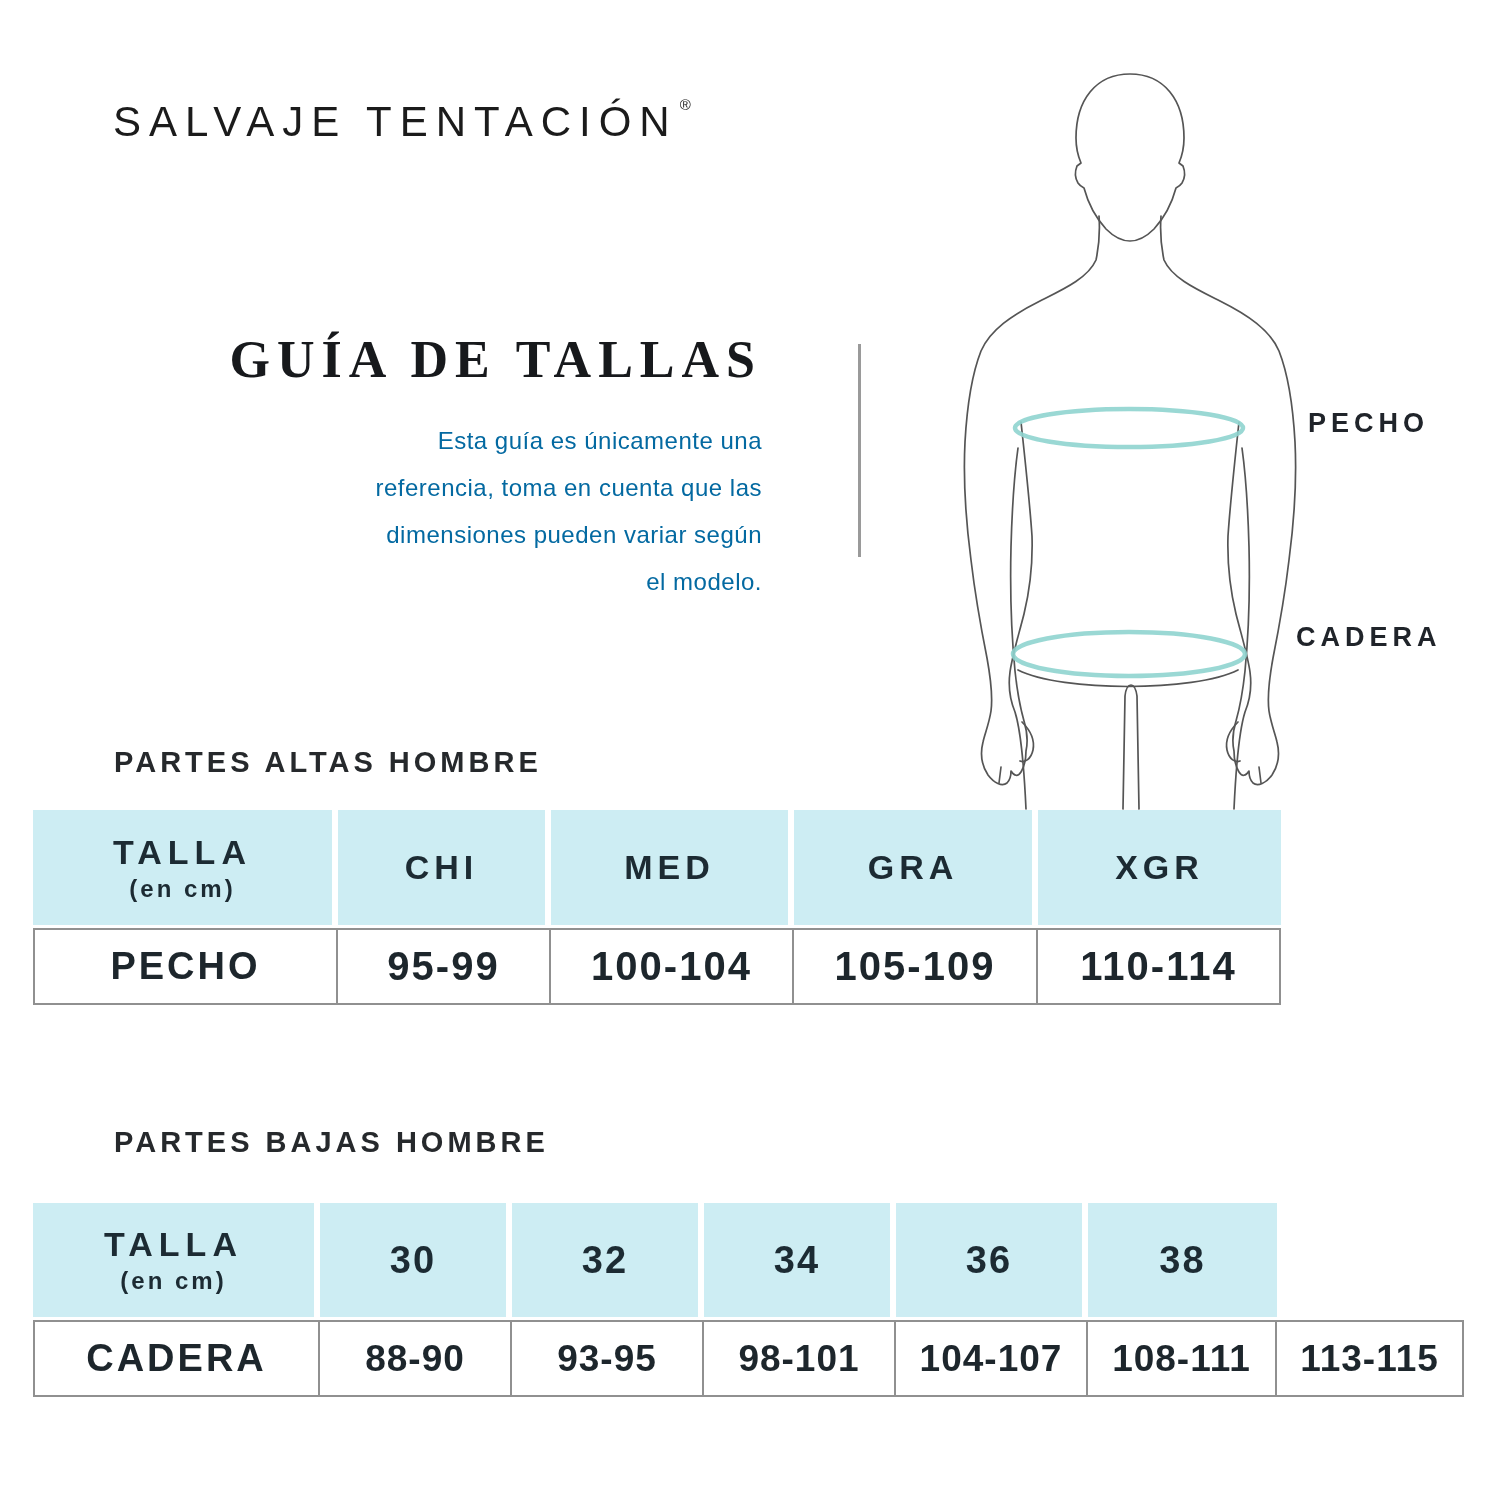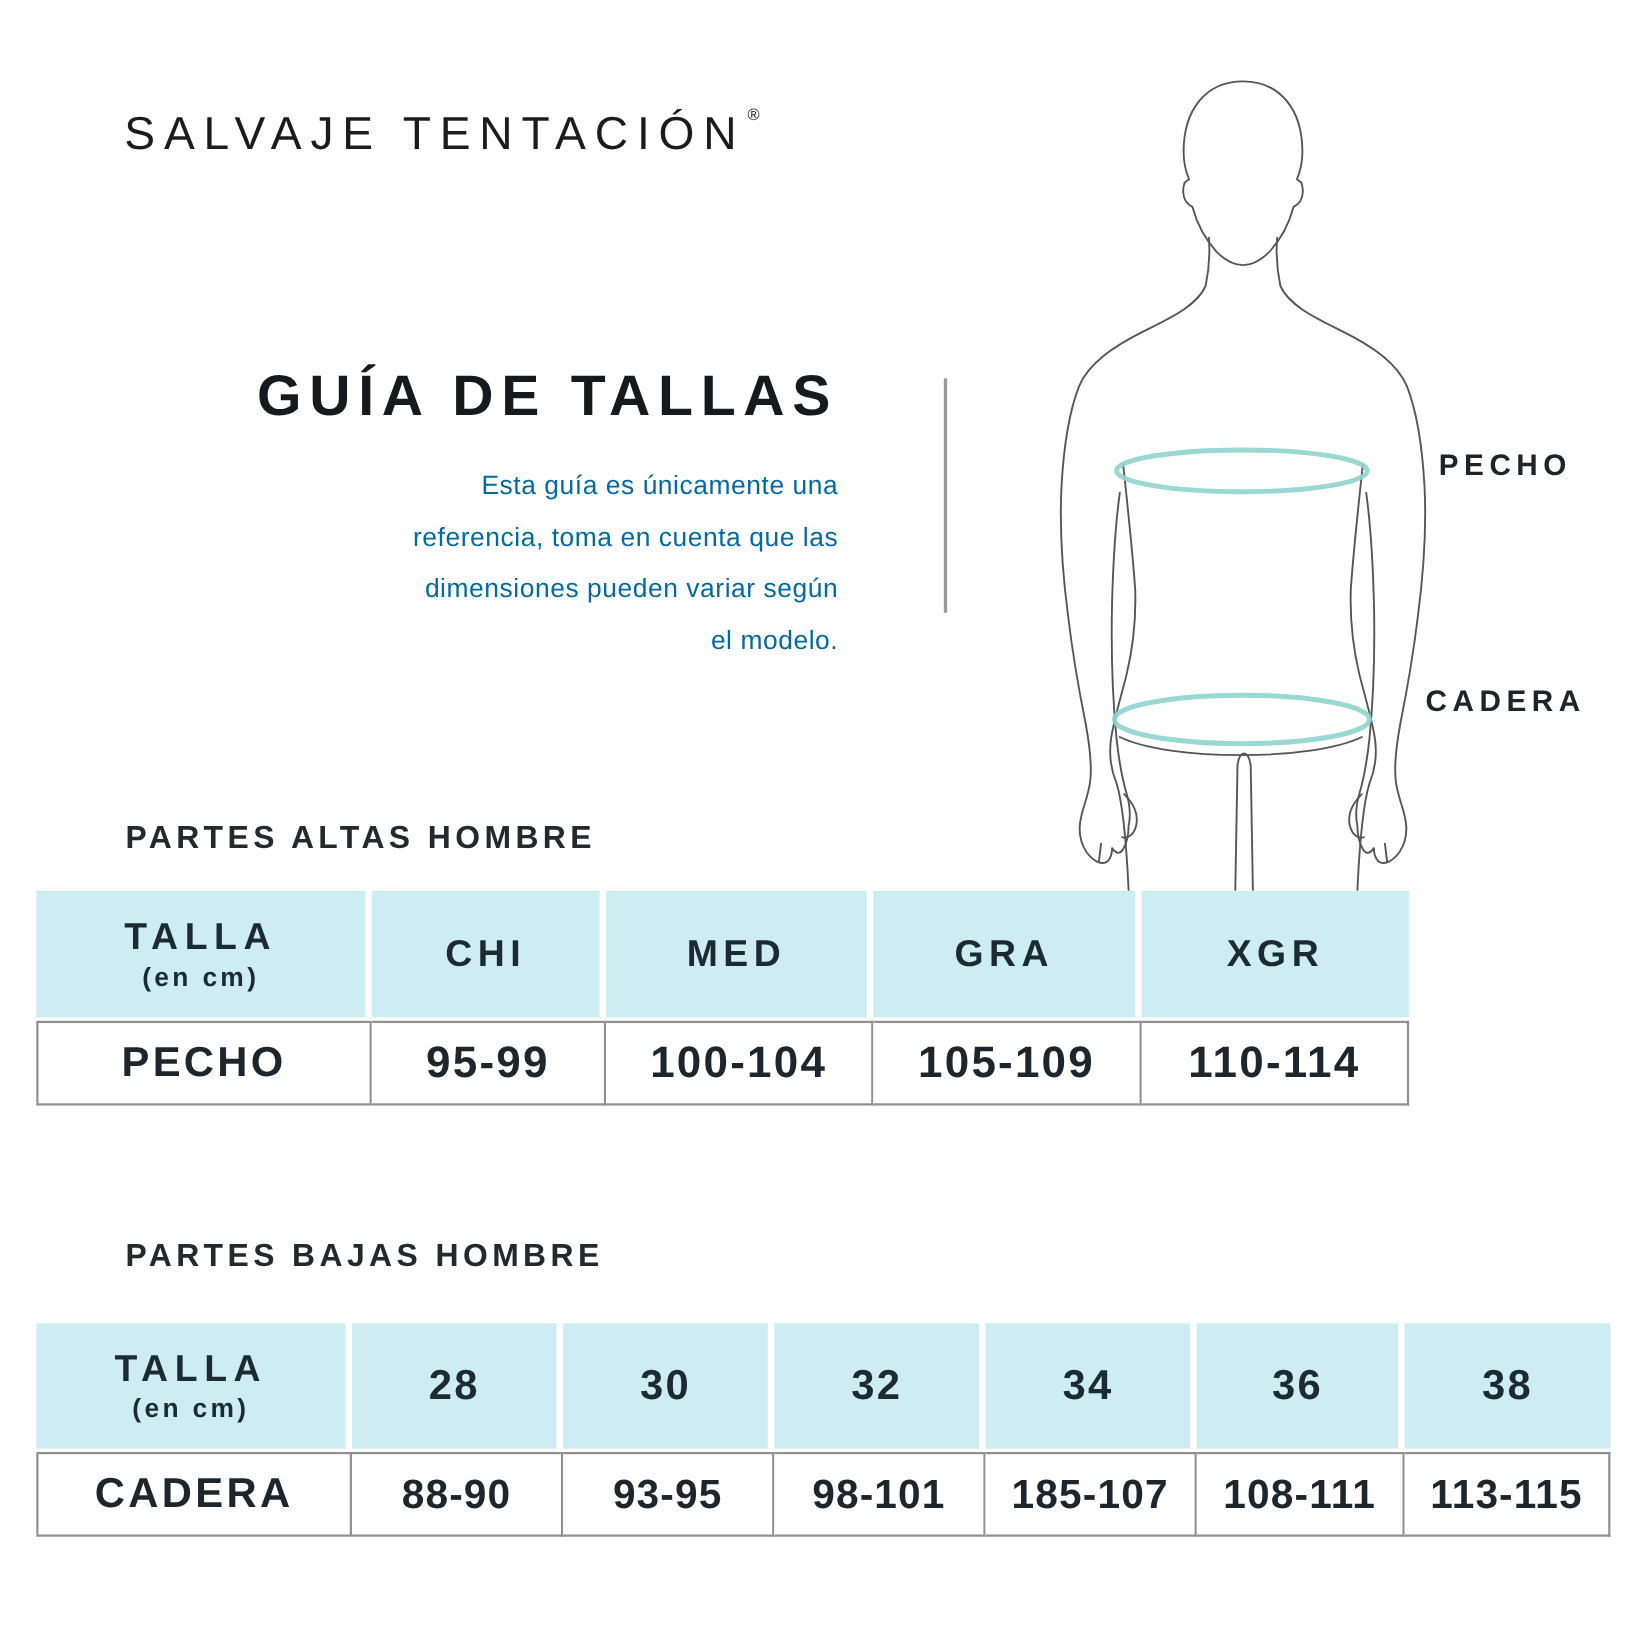--- a/index.html
+++ b/index.html
@@ -5,21 +5,21 @@
   html,body{margin:0;padding:0;background:#ffffff;}
   .canvas{
     position:relative;width:1500px;height:1500px;background:#ffffff;overflow:hidden;
     font-family:"Liberation Sans","DejaVu Sans",sans-serif;color:#1d262c;margin-top:44px;
   }
   
   .logo{position:absolute;left:113px;top:52px;font-size:42px;letter-spacing:8px;color:#1b1b1b;white-space:nowrap;}
   .logo sup{font-size:15px;letter-spacing:0;vertical-align:26px;margin-left:2px;}
   
   .intro{position:absolute;left:80px;top:286px;width:682px;text-align:right;}
-  .intro h1{margin:0;font-size:52px;font-weight:700;letter-spacing:7px;color:#17191c;white-space:nowrap;}
+  .intro h1{margin:0;font-size:52px;font-weight:700;letter-spacing:7px;color:#17191c;white-space:nowrap;font-family:Liberation Serif, serif;}
   .intro p{margin:28px 0 0 0;font-size:24px;line-height:47px;letter-spacing:.5px;color:#0369a1;white-space:pre-line;}
   .v-divider{position:absolute;left:858px;top:300px;width:3px;height:213px;background:#9a9a9a;}
   
   .figure-wrap{position:absolute;left:890px;top:26px;width:490px;height:740px;}
   .m-label{position:absolute;font-size:27px;font-weight:700;letter-spacing:5px;color:#20242a;white-space:nowrap;}
   .m-label.pecho{left:1308px;top:364px;}
   .m-label.cadera{left:1296px;top:578px;}
   
   .section-title{position:absolute;font-size:29px;font-weight:700;letter-spacing:4px;color:#26292c;white-space:nowrap;}
   .section-title.t1{left:114px;top:702px;}
@@ -128,42 +128,39 @@
   </div>
 
   <div class="section-title t2">PARTES BAJAS HOMBRE</div>
   <div class="size-table t2">
     <div class="thead">
       <div class="th">
         <span class="talla">TALLA</span>
         <span class="unit">(en cm)</span>
       </div>
       <div class="th">
-          <span class="size">28</span>
-        </div>
-      <div class="th">
           <span class="size">30</span>
         </div>
       <div class="th">
           <span class="size">32</span>
         </div>
       <div class="th">
           <span class="size">34</span>
         </div>
       <div class="th">
           <span class="size">36</span>
         </div>
       <div class="th">
           <span class="size">38</span>
         </div>
     </div>
     <div class="trow">
       <div class="td rlabel">CADERA</div>
       <div class="td">88-90</div>
       <div class="td">93-95</div>
       <div class="td">98-101</div>
-      <div class="td">185-107</div>
+      <div class="td">104-107</div>
       <div class="td">108-111</div>
       <div class="td">113-115</div>
     </div>
   </div>
 
 </div>
 
 </body></html>

